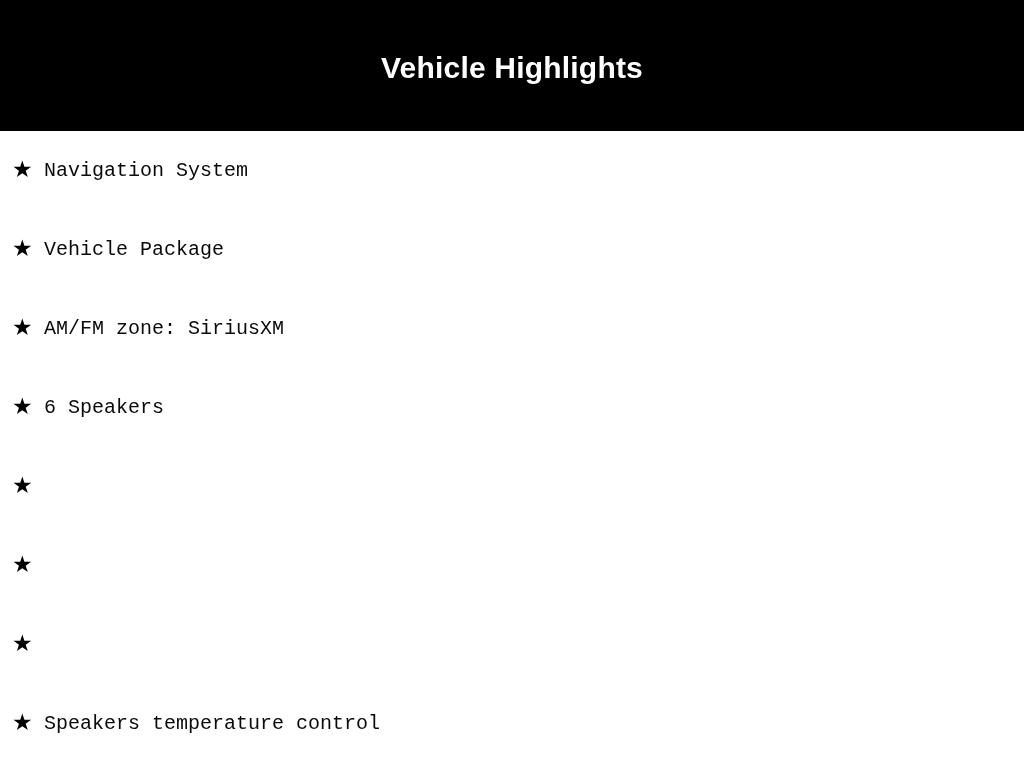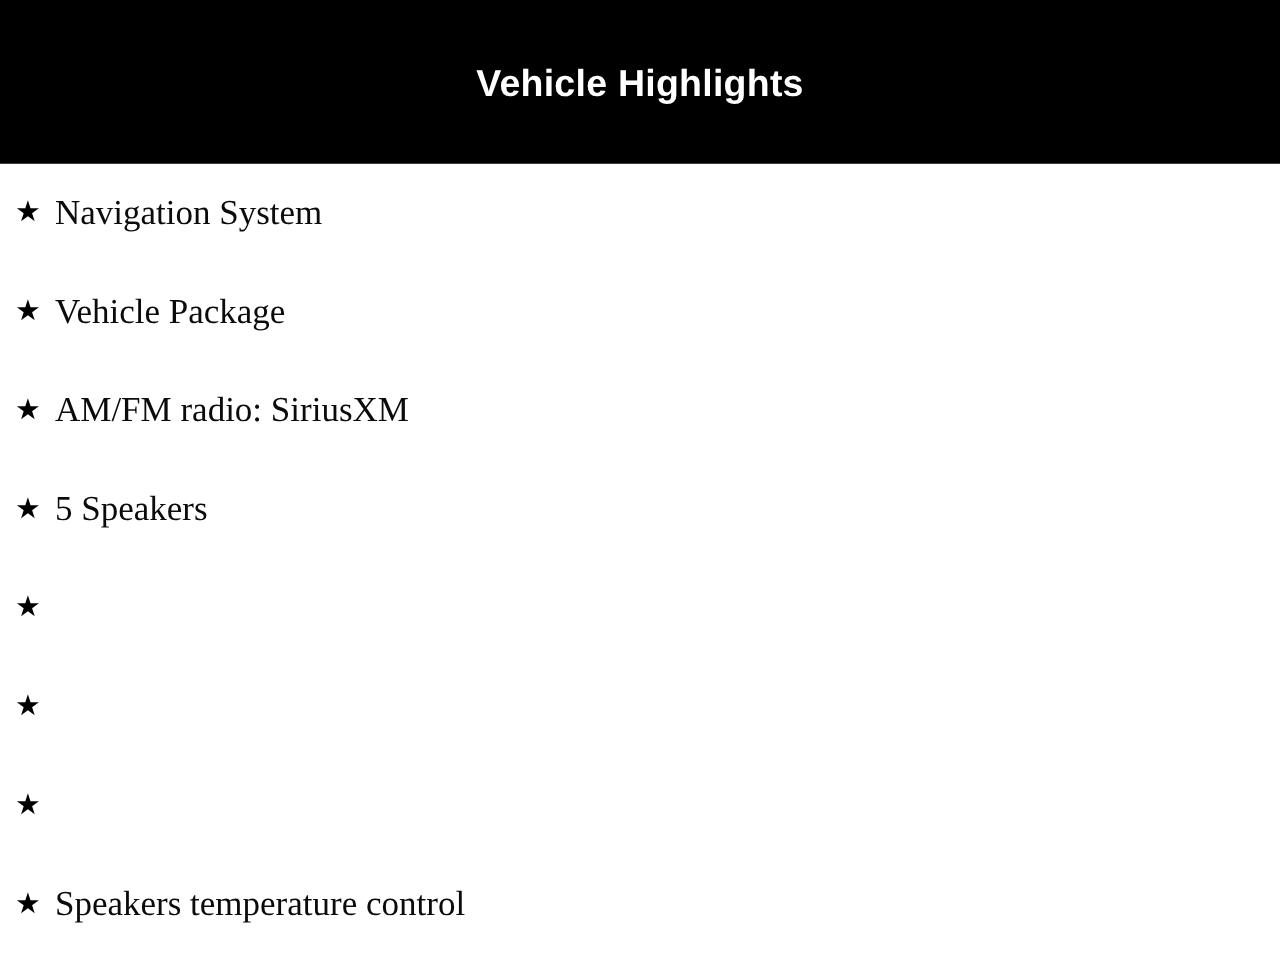--- a/index.html
+++ b/index.html
@@ -75,23 +75,23 @@
     line-height: 1;
     color: #000000;
     text-align: left;
     position: relative;
     top: -1px;
   }
 
   .highlight-label {
     flex: 0 0 auto;
     margin-left: 10px;
-    font-family: Liberation Serif, serif;
+    font-family: Liberation Mono, monospace;
     font-weight: normal;
-    font-size: 28px;
+    font-size: 20px;
     line-height: 32px;
     color: #0b0b0b;
     white-space: nowrap;
   }
 </style>
 </head>
 <body>
 
 <div class="page">
 
@@ -106,26 +106,26 @@
       <span class="highlight-label">Navigation System</span>
     </li>
 
     <li class="highlight-item">
       <span class="star-icon">★</span>
       <span class="highlight-label">Vehicle Package</span>
     </li>
 
     <li class="highlight-item">
       <span class="star-icon">★</span>
-      <span class="highlight-label">AM/FM radio: SiriusXM</span>
+      <span class="highlight-label">AM/FM zone: SiriusXM</span>
     </li>
 
     <li class="highlight-item">
       <span class="star-icon">★</span>
-      <span class="highlight-label">5 Speakers</span>
+      <span class="highlight-label">6 Speakers</span>
     </li>
 
     <li class="highlight-item">
       <span class="star-icon">★</span>
     </li>
 
     <li class="highlight-item">
       <span class="star-icon">★</span>
     </li>
 

